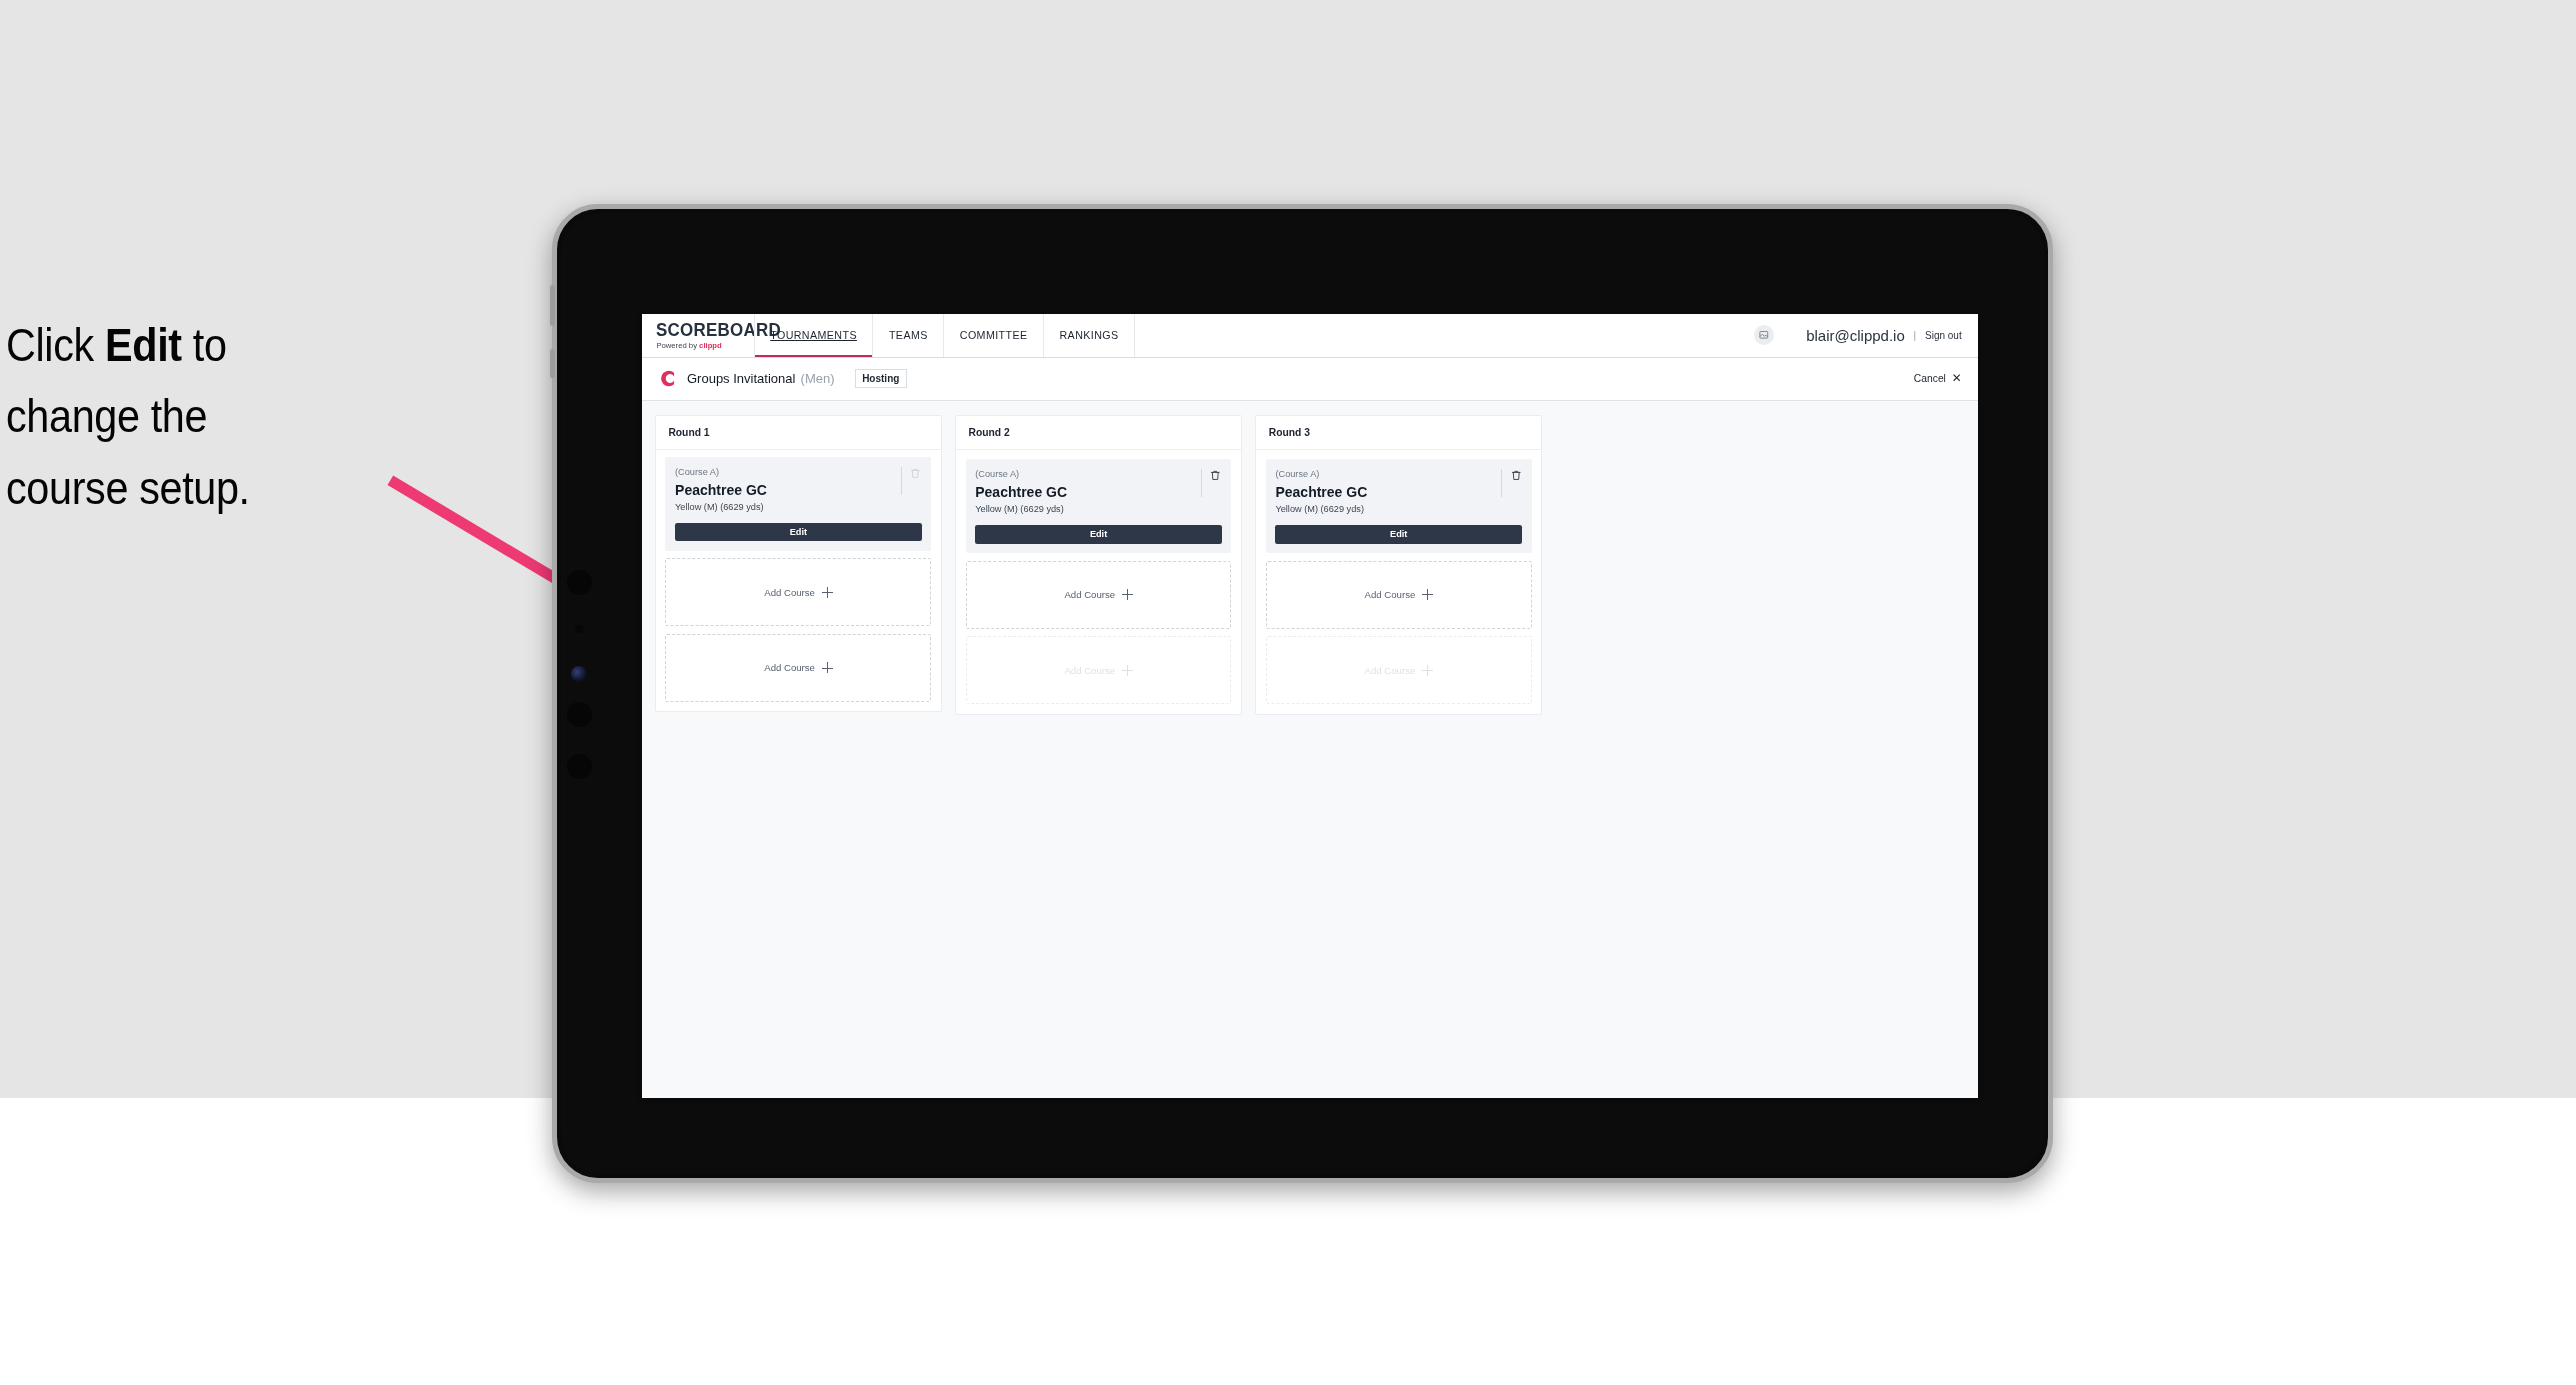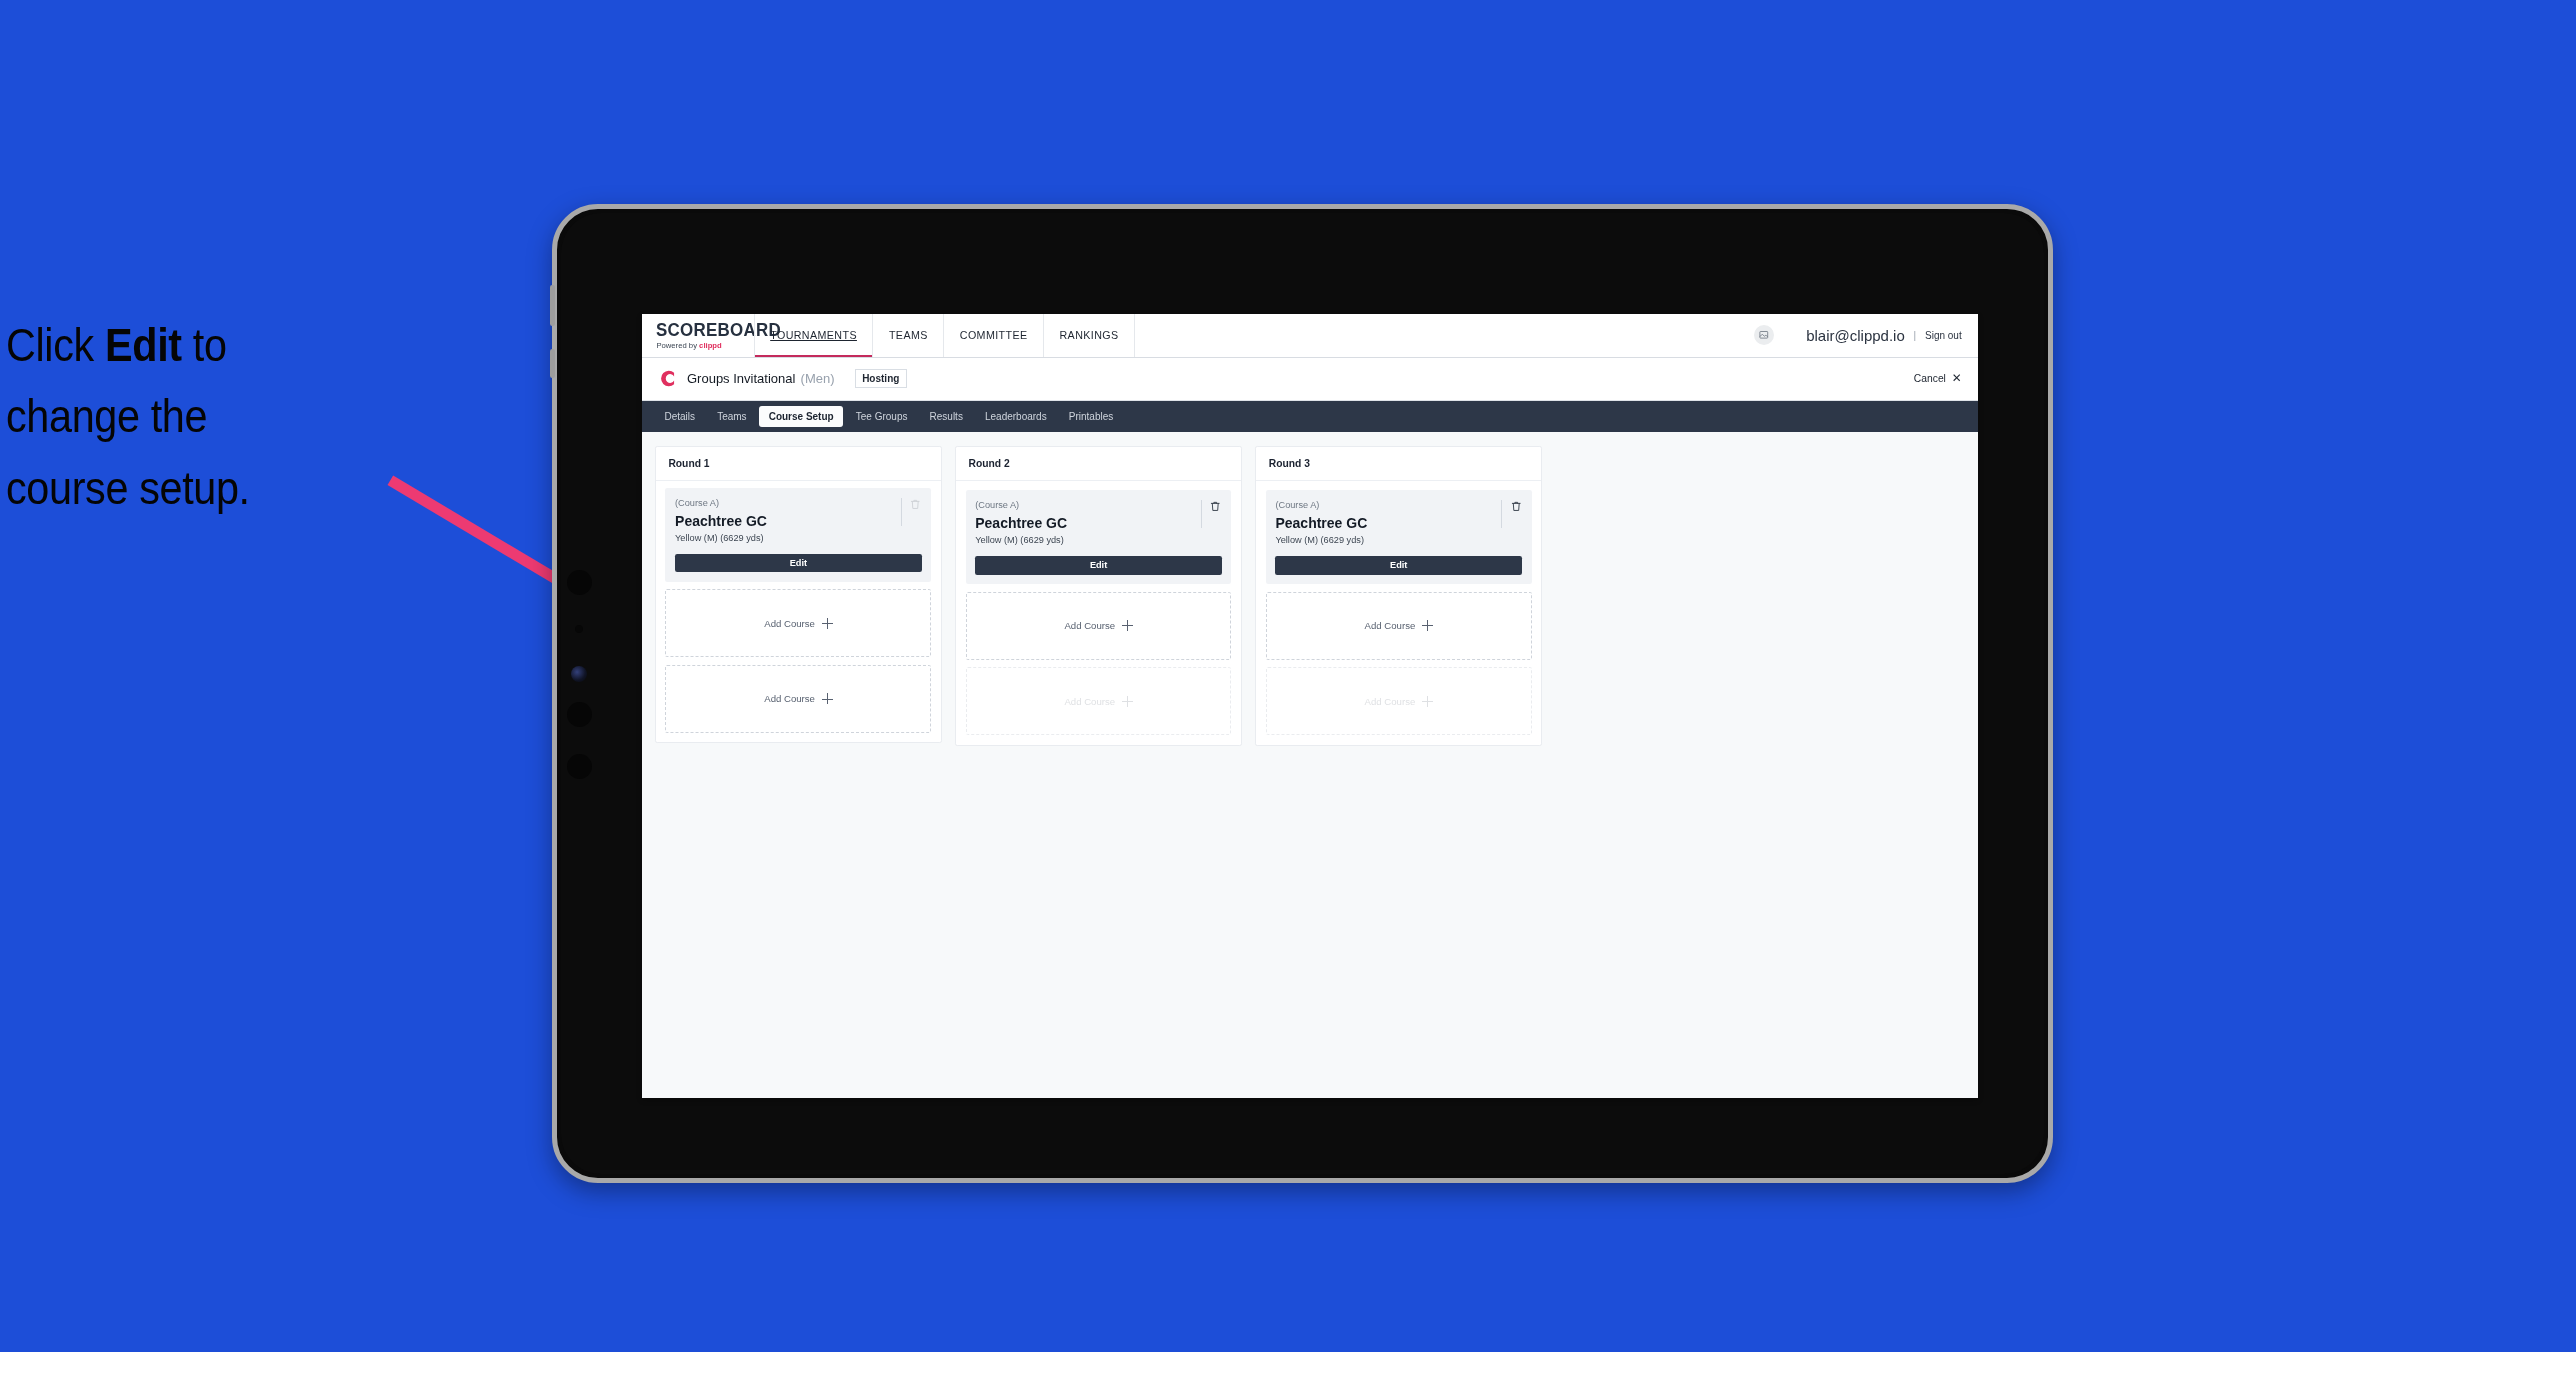--- a/index.html
+++ b/index.html
@@ -2,21 +2,21 @@
 <html style="font-size:11.8px"><head>
 <meta charset="utf-8">
 <style>
   * { box-sizing: border-box; margin: 0; padding: 0; }
   html, body {
     width: 2576px; height: 1386px;
     background: #ffffff;
     font-family: "Liberation Sans", sans-serif;
     overflow: hidden;
   }
-  #stage { position: relative; width: 2576px; height: 1352px; background: #1d4ed8; }
+  #stage { position: relative; width: 2576px; height: 1098px; background: #e5e5e5; }
 
   
   #annotation {
     position: absolute; left: 5.9px; top: 309px; width: 412px;
     font-family: "Liberation Sans", sans-serif;
     font-size: 47px; line-height: 1.52; color: #050505;
     letter-spacing: -0.4px;
     transform: scaleX(0.88); transform-origin: left top;
   }
   #annotation b { font-weight: 700; }
@@ -270,29 +270,20 @@
           </div>
           <span id="tourname">Groups Invitational</span>
           <span id="tourgender">(Men)</span>
           <span id="hosting-badge">Hosting</span>
           <div id="cancel-btn">
             <span>Cancel</span>
             <span class="x">✕</span>
           </div>
         </div>
 
-        <div id="subtabs">
-          <div class="subtab"><span>Details</span></div>
-          <div class="subtab"><span>Teams</span></div>
-          <div class="subtab active"><span>Course Setup</span></div>
-          <div class="subtab"><span>Tee Groups</span></div>
-          <div class="subtab"><span>Results</span></div>
-          <div class="subtab"><span>Leaderboards</span></div>
-          <div class="subtab"><span>Printables</span></div>
-        </div>
 
         <div id="rounds">
 
           <div class="round-col r1">
             <div class="round-head">
               <span class="round-title">Round 1</span>
             </div>
             <div class="round-body tight">
               <div class="course-card">
                 <div class="course-top">

